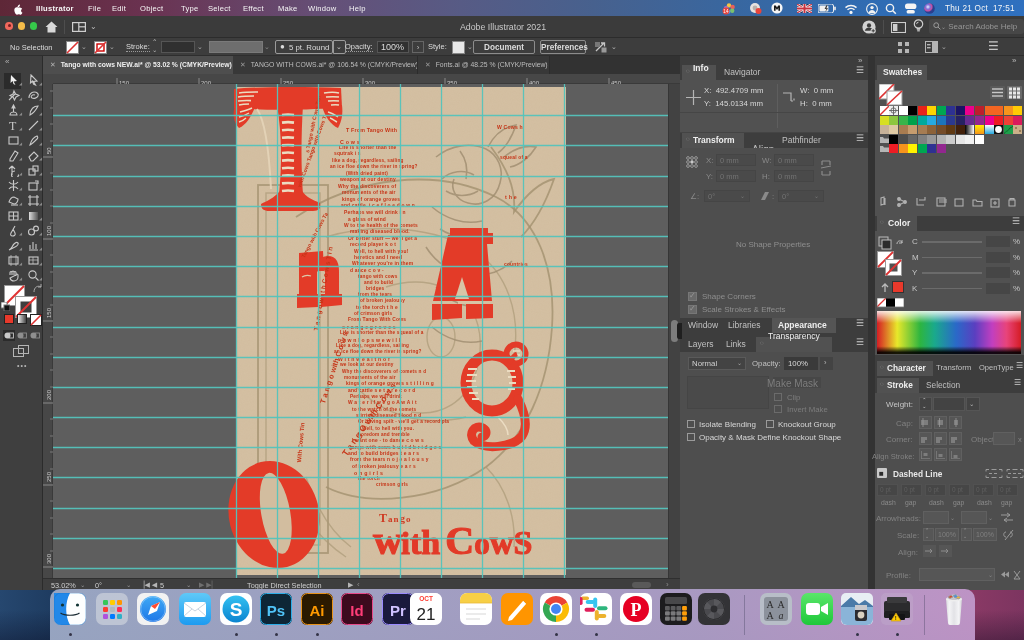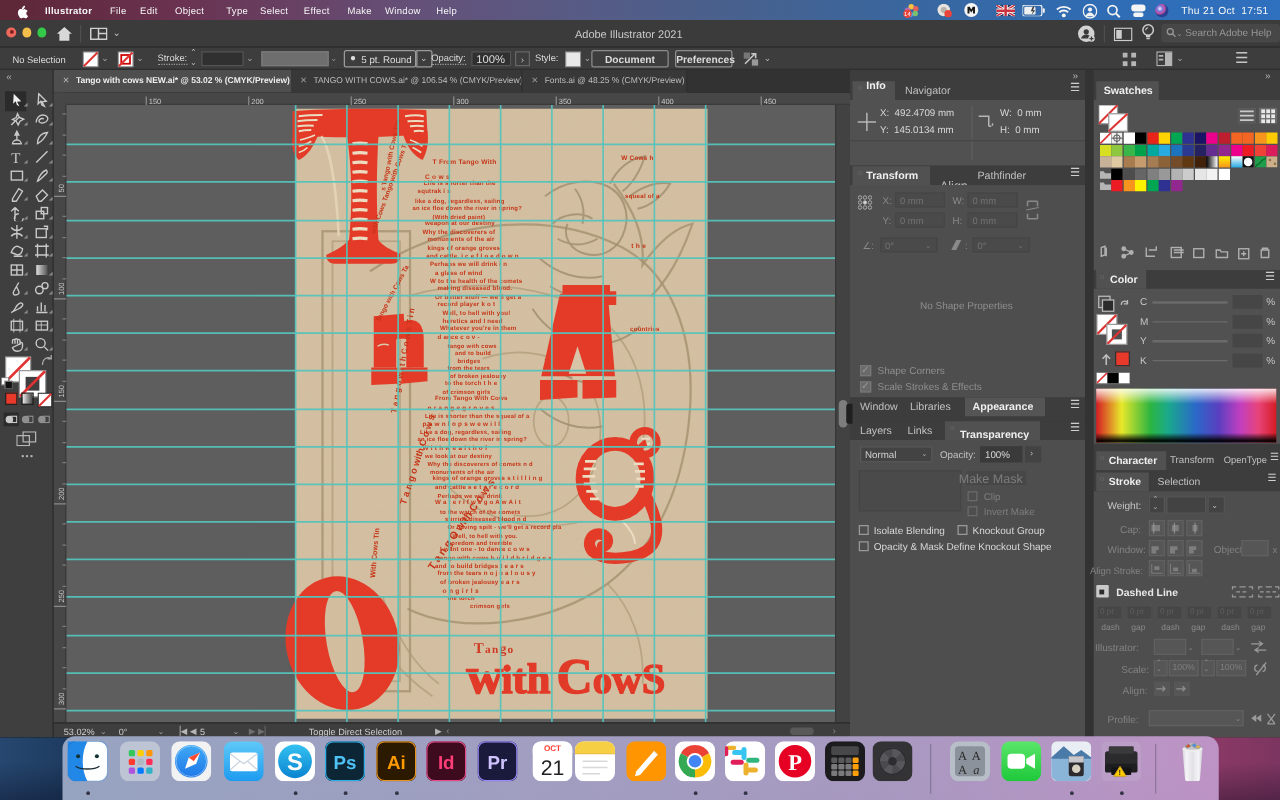--- a/index.html
+++ b/index.html
@@ -751,21 +751,21 @@
     <span class="abs" style="left:8px;top:264px;font-size:8.5px;color:#c0c0c0;white-space:nowrap">Window</span>
     <span class="abs" style="left:48px;top:264px;font-size:8.5px;color:#c0c0c0;white-space:nowrap">Libraries</span>
     <div class="abs" style="left:92px;top:262px;width:64px;height:15px;background:#555555"></div>
     <span class="abs" style="left:98px;top:264px;font-size:8.5px;color:#efefef;font-weight:bold;white-space:nowrap">Appearance</span>
     <span class="abs" style="left:176px;top:262px;font-size:9px;color:#cfcfcf;white-space:nowrap">☰</span>
     <div class="abs" style="left:0;top:281px;width:188px;height:15px;background:#3d3d3d"></div>
     <span class="abs" style="left:8px;top:283px;font-size:8.5px;color:#c0c0c0;white-space:nowrap">Layers</span>
     <span class="abs" style="left:46px;top:283px;font-size:8.5px;color:#c0c0c0;white-space:nowrap">Links</span>
     <div class="abs" style="left:76px;top:281px;width:76px;height:15px;background:#515151"></div>
     <span class="abs" style="left:80px;top:284px;font-size:6px;color:#9a9a9a;white-space:nowrap">◌</span>
-    <span class="abs" style="left:88px;top:286px;font-size:8.5px;color:#efefef;font-weight:bold;white-space:nowrap">Transparency</span>
+    <span class="abs" style="left:88px;top:275px;font-size:8.5px;color:#efefef;font-weight:normal;white-space:nowrap">Transparency</span>
     <span class="abs" style="left:176px;top:281px;font-size:9px;color:#cfcfcf;white-space:nowrap">☰</span>
     <div class="abs" style="left:0;top:296px;width:188px;height:238px;background:#4e4e4e"></div>
     <div class="abs" style="left:8px;top:301px;width:58px;height:13px;background:#434343;border:1px solid #5a5a5a"></div>
     <span class="abs" style="left:12px;top:303px;font-size:7.8px;color:#d0d0d0;white-space:nowrap">Normal</span>
     <span class="abs" style="left:57px;top:303px;font-size:6px;color:#aaa;white-space:nowrap">⌄</span>
     <span class="abs" style="left:72px;top:303px;font-size:7.8px;color:#c0c0c0;white-space:nowrap">Opacity:</span>
     <div class="abs" style="left:104px;top:301px;width:34px;height:13px;background:#3a3a3a"></div>
     <span class="abs" style="left:108px;top:303px;font-size:7.8px;color:#d8d8d8;white-space:nowrap">100%</span>
     <div class="abs" style="left:140px;top:301px;width:13px;height:13px;background:#434343"></div>
     <span class="abs" style="left:144px;top:302px;font-size:7.5px;color:#bbb;white-space:nowrap">›</span>
@@ -993,21 +993,21 @@
     <div class="abs" style="left:254px;top:360px;width:13px;height:13px;background:#565656;border:1px solid #606060"></div>
     <svg class="abs" style="left:256px;top:362px" width="9" height="9">
       <rect x="1.5" y="2" width="5.5" height="5" fill="#7d7d7d"></rect>
       <line x1="3.5" y1="0" x2="3.5" y2="9" stroke="#999" stroke-width="0.8"></line>
     </svg>
     <div class="abs" style="left:269px;top:360px;width:13px;height:13px;background:#565656;border:1px solid #606060"></div>
     <svg class="abs" style="left:271px;top:362px" width="9" height="9">
       <rect x="3.0" y="2" width="4.0" height="5" fill="#7d7d7d"></rect>
       <line x1="5.0" y1="0" x2="5.0" y2="9" stroke="#999" stroke-width="0.8"></line>
     </svg>
-    <span class="abs" style="left:206px;top:379px;font-size:8px;color:#828282;white-space:nowrap">Window:</span>
+    <span class="abs" style="left:206px;top:379px;font-size:8px;color:#828282;white-space:nowrap">Corner:</span>
     <div class="abs" style="left:239px;top:376px;width:13px;height:13px;background:#565656;border:1px solid #606060"></div>
     <svg class="abs" style="left:241px;top:378px" width="9" height="9">
       <path d="M0 9V3h6v3H4v3z" fill="#7d7d7d"></path>
     </svg>
     <div class="abs" style="left:254px;top:376px;width:13px;height:13px;background:#565656;border:1px solid #606060"></div>
     <svg class="abs" style="left:256px;top:378px" width="9" height="9">
       <path d="M0 9V3h6v3H4v3z" fill="#7d7d7d"></path>
     </svg>
     <div class="abs" style="left:269px;top:376px;width:13px;height:13px;background:#565656;border:1px solid #606060"></div>
     <svg class="abs" style="left:271px;top:378px" width="9" height="9">
@@ -1062,21 +1062,21 @@
     <span class="abs" style="left:249px;top:443px;font-size:6.8px;color:#8a8a8a;white-space:nowrap">dash</span>
     <div class="abs" style="left:269px;top:428px;width:21px;height:12px;background:#464646;border:1px solid #515151"></div>
     <span class="abs" style="left:272px;top:430px;font-size:6.5px;color:#5f5f5f;white-space:nowrap">0 pt</span>
     <span class="abs" style="left:273px;top:443px;font-size:6.8px;color:#8a8a8a;white-space:nowrap">gap</span>
     <div class="abs" style="left:293px;top:428px;width:21px;height:12px;background:#464646;border:1px solid #515151"></div>
     <span class="abs" style="left:296px;top:430px;font-size:6.5px;color:#5f5f5f;white-space:nowrap">0 pt</span>
     <span class="abs" style="left:297px;top:443px;font-size:6.8px;color:#8a8a8a;white-space:nowrap">dash</span>
     <div class="abs" style="left:317px;top:428px;width:21px;height:12px;background:#464646;border:1px solid #515151"></div>
     <span class="abs" style="left:320px;top:430px;font-size:6.5px;color:#5f5f5f;white-space:nowrap">0 pt</span>
     <span class="abs" style="left:321px;top:443px;font-size:6.8px;color:#8a8a8a;white-space:nowrap">gap</span>
-    <span class="abs" style="left:196px;top:458px;font-size:8px;color:#828282;white-space:nowrap">Illustrator:</span>
+    <span class="abs" style="left:196px;top:458px;font-size:8px;color:#828282;white-space:nowrap">Arrowheads:</span>
     <div class="abs" style="left:243px;top:455px;width:26px;height:13px;background:#565656;border:1px solid #606060"></div>
     <span class="abs" style="left:270px;top:458px;font-size:6px;color:#888;white-space:nowrap">⌄</span>
     <div class="abs" style="left:281px;top:455px;width:26px;height:13px;background:#565656;border:1px solid #606060"></div>
     <span class="abs" style="left:308px;top:458px;font-size:6px;color:#888;white-space:nowrap">⌄</span>
     <svg class="abs" style="left:320px;top:456px" width="14" height="11">
       <path d="M1 3h9M7 1l3 2-3 2M13 8H4M7 6L4 8l3 2" stroke="#9a9a9a" fill="none"></path>
     </svg>
     <span class="abs" style="left:217px;top:475px;font-size:8px;color:#828282;white-space:nowrap">Scale:</span>
     <div class="abs" style="left:243px;top:472px;width:11px;height:13px;background:#565656;border:1px solid #606060"></div>
     <span class="abs" style="left:245px;top:472px;font-size:5px;color:#999;line-height:1.1">⌃<br>⌄</span>
@@ -1183,21 +1183,21 @@
     <div class="dicon" style="left:291px;"><svg width="32" height="32" viewBox="0 0 32 32">
         <rect width="32" height="32" rx="6" fill="#3d0a1e"></rect>
         <rect x="0.5" y="0.5" width="31" height="31" rx="6" fill="none" stroke="#e84a8a" stroke-width="1"></rect>
         <text x="16" y="22.5" text-anchor="middle" font-size="15" font-family="Liberation Sans" font-weight="bold" fill="#ff3d78">Id</text>
       </svg></div>
     <div class="dicon" style="left:332px;"><svg width="32" height="32" viewBox="0 0 32 32">
         <rect width="32" height="32" rx="6" fill="#1a1a3d"></rect>
         <rect x="0.5" y="0.5" width="31" height="31" rx="6" fill="none" stroke="#9a8aff" stroke-width="1"></rect>
         <text x="16" y="22.5" text-anchor="middle" font-size="15" font-family="Liberation Sans" font-weight="bold" fill="#cfc2ff">Pr</text>
       </svg></div>
-    <div class="dicon" style="left:376px;"><svg width="32" height="32" viewBox="0 0 32 32">
+    <div class="dicon" style="left:360px;"><svg width="32" height="32" viewBox="0 0 32 32">
         <rect width="32" height="32" rx="7" fill="#fff"></rect>
         <path d="M0 7a7 7 0 017-7h18a7 7 0 017 7v3H0z" fill="#fff"></path>
         <text x="16" y="8" text-anchor="middle" font-size="6.5" font-family="Liberation Sans" font-weight="bold" fill="#ff3b30">OCT</text>
         <text x="16" y="27" text-anchor="middle" font-size="17" font-family="Liberation Sans" fill="#222">21</text>
       </svg></div>
     <div class="dicon" style="left:410px;"><svg width="32" height="32" viewBox="0 0 32 32">
         <rect width="32" height="32" rx="7" fill="#fff"></rect>
         <path d="M0 7a7 7 0 017-7h18a7 7 0 017 7v3H0z" fill="#f7cf45"></path>
         <path d="M0 10h32" stroke="#e8b73a" stroke-width="0.8"></path>
         <path d="M6 16h20M6 21h20M6 26h14" stroke="#d8d8d8" stroke-width="1.2"></path>

